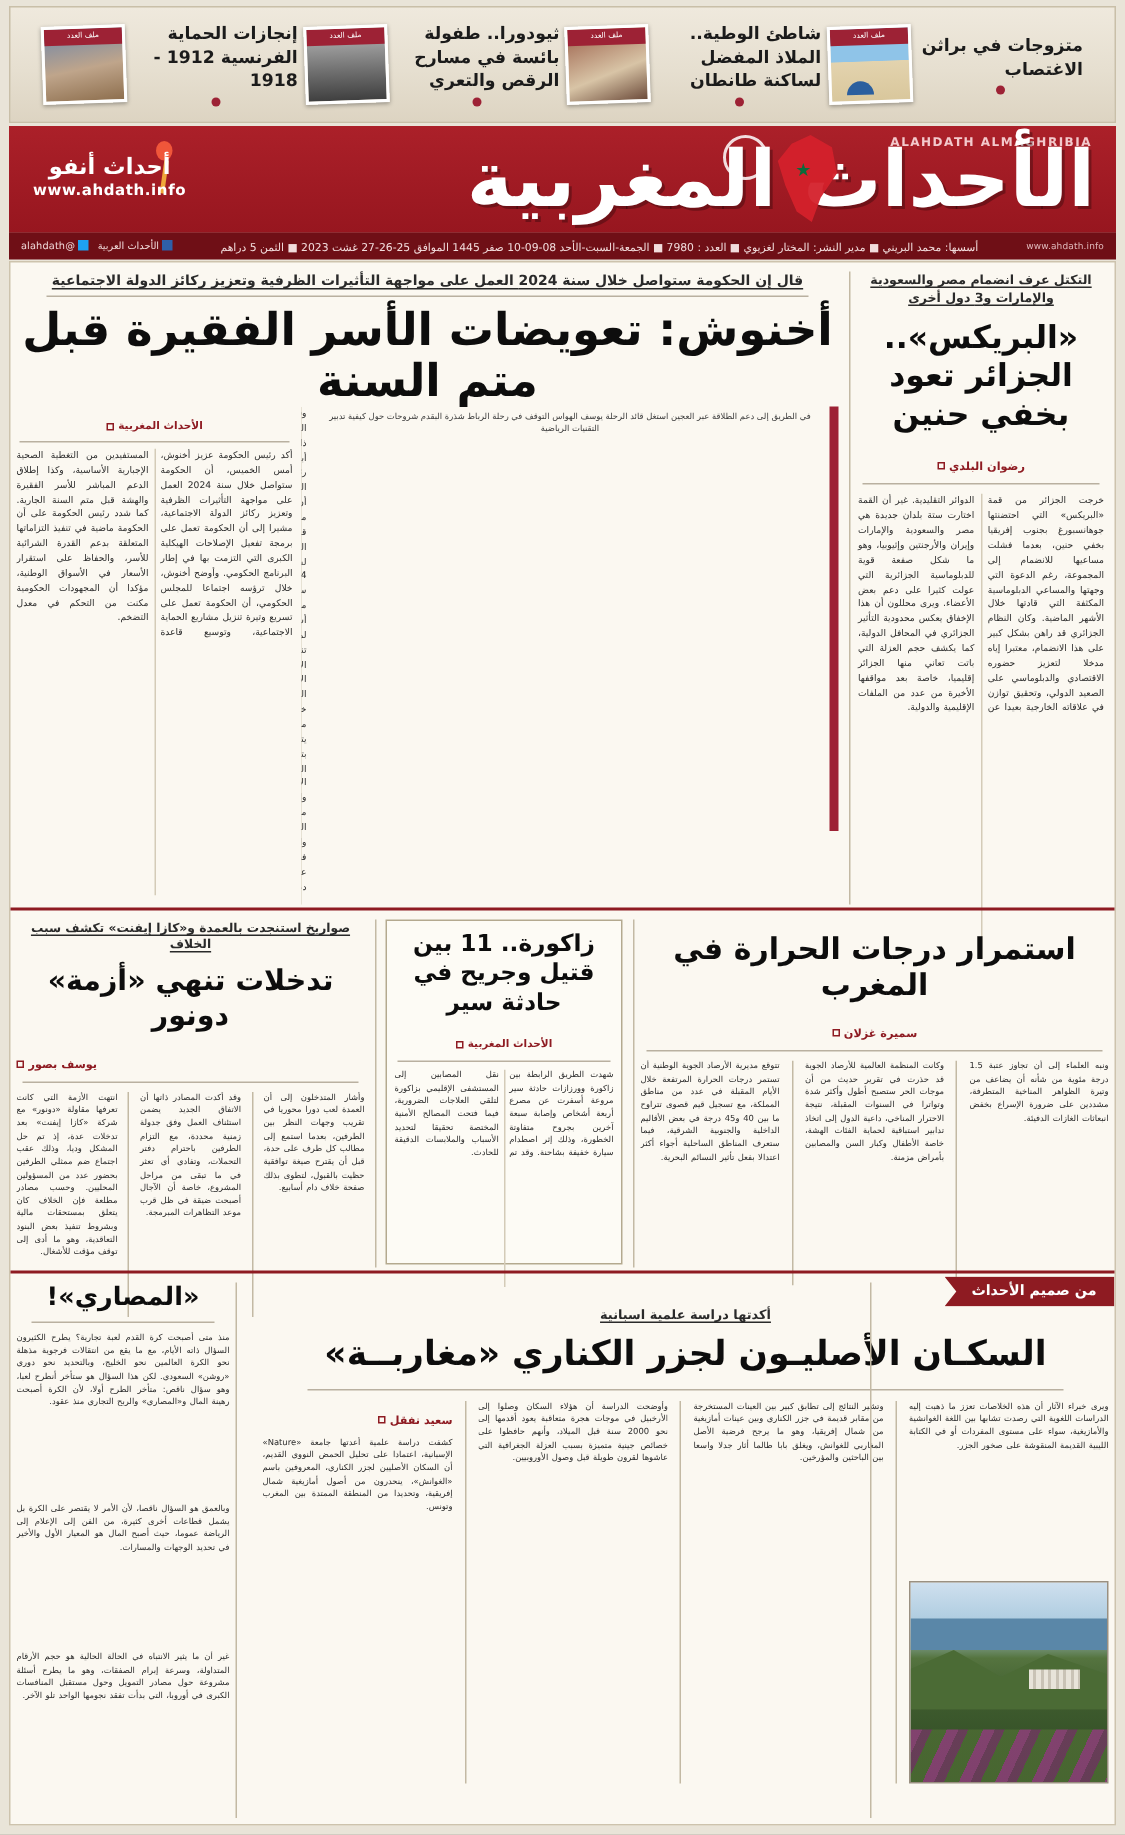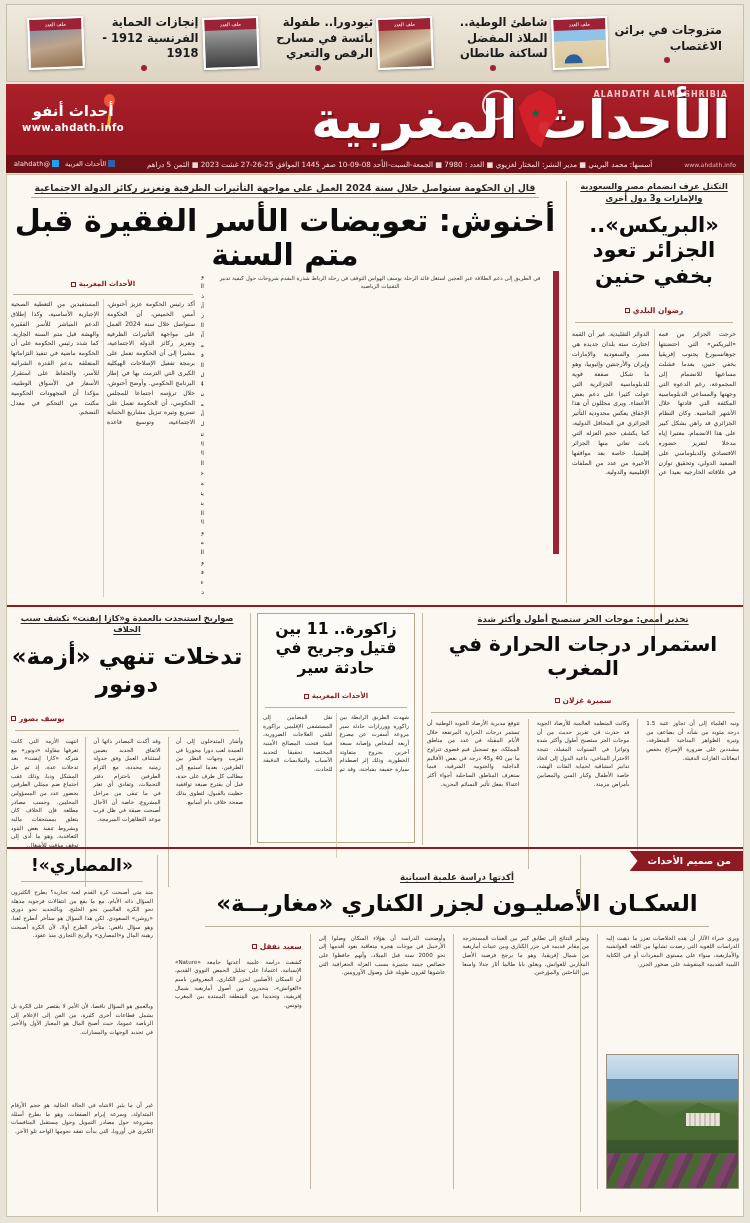--- a/index.html
+++ b/index.html
@@ -360,21 +360,20 @@
         </div>
 
       </div>
 
       <div class="hsep" style="left:0; right:0; bottom:0; height:2px; background:#8e1b22;"></div>
     </div>
 
     <div class="midzone">
 
       <div style="position:absolute; right:4px; width:312px; top:4px; bottom:4px;">
-        <div class="kicker" style="font-size:8.6px;">تحذير أممي: موجات الحر ستصبح أطول وأكثر شدة</div>
         <div class="mid-head" style="margin-top:7px;">استمرار درجات الحرارة في المغرب</div>
         <div style="text-align:center; margin-top:8px;">
           <span class="byline">
             <span class="bx"></span>
             <span>سميرة غزلان</span>
           </span>
         </div>
         <div class="hsep" style="position:relative; margin:5px 4px 6px 4px;"></div>
         <div style="display:flex; flex-direction:row-reverse; gap:8px; height:150px; overflow:hidden;">
           <div class="txt small" style="flex:1;">تتوقع مديرية الأرصاد الجوية الوطنية أن تستمر درجات الحرارة المرتفعة خلال الأيام المقبلة في عدد من مناطق المملكة، مع تسجيل قيم قصوى تتراوح ما بين 40 و45 درجة في بعض الأقاليم الداخلية والجنوبية الشرقية، فيما ستعرف المناطق الساحلية أجواء أكثر اعتدالا بفعل تأثير النسائم البحرية.</div>
@@ -396,21 +395,21 @@
           </span>
         </div>
         <div class="hsep" style="position:relative; margin:5px 2px;"></div>
         <div class="txt small" style="column-count:2; column-gap:7px; column-rule:1px solid #d4cbb8; height:145px; overflow:hidden;">شهدت الطريق الرابطة بين زاكورة وورزازات حادثة سير مروعة أسفرت عن مصرع أربعة أشخاص وإصابة سبعة آخرين بجروح متفاوتة الخطورة، وذلك إثر اصطدام سيارة خفيفة بشاحنة. وقد تم نقل المصابين إلى المستشفى الإقليمي بزاكورة لتلقي العلاجات الضرورية، فيما فتحت المصالح الأمنية المختصة تحقيقا لتحديد الأسباب والملابسات الدقيقة للحادث.</div>
       </div>
 
       <div class="vsep" style="right:492px; top:4px; bottom:4px;"></div>
 
       <div style="position:absolute; right:500px; left:4px; top:4px; bottom:4px;">
         <div class="kicker" style="font-size:8.2px;">صواريخ استنجدت بالعمدة و«كازا إيفنت» تكشف سبب الخلاف</div>
-        <div class="mid-head" style="margin-top:7px; font-size:23px;">تدخلات تنهي «أزمة» دونور</div>
+        <div class="mid-head" style="margin-top:7px; font-size:19px;">تدخلات تنهي «أزمة» دونور</div>
         <div style="text-align:left; margin-top:8px;">
           <span class="byline">
             <span class="bx"></span>
             <span>يوسف بصور</span>
           </span>
         </div>
         <div class="hsep" style="position:relative; margin:5px 4px 6px 4px;"></div>
         <div style="display:flex; flex-direction:row-reverse; gap:7px; height:150px; overflow:hidden;">
           <div class="txt small" style="flex:1;">انتهت الأزمة التي كانت تعرفها مقاولة «دونور» مع شركة «كازا إيفنت» بعد تدخلات عدة، إذ تم حل المشكل وديا، وذلك عقب اجتماع ضم ممثلي الطرفين بحضور عدد من المسؤولين المحليين. وحسب مصادر مطلعة فإن الخلاف كان يتعلق بمستحقات مالية وبشروط تنفيذ بعض البنود التعاقدية، وهو ما أدى إلى توقف مؤقت للأشغال.</div>
           <div class="vsep" style="position:relative; width:1px;"></div>

